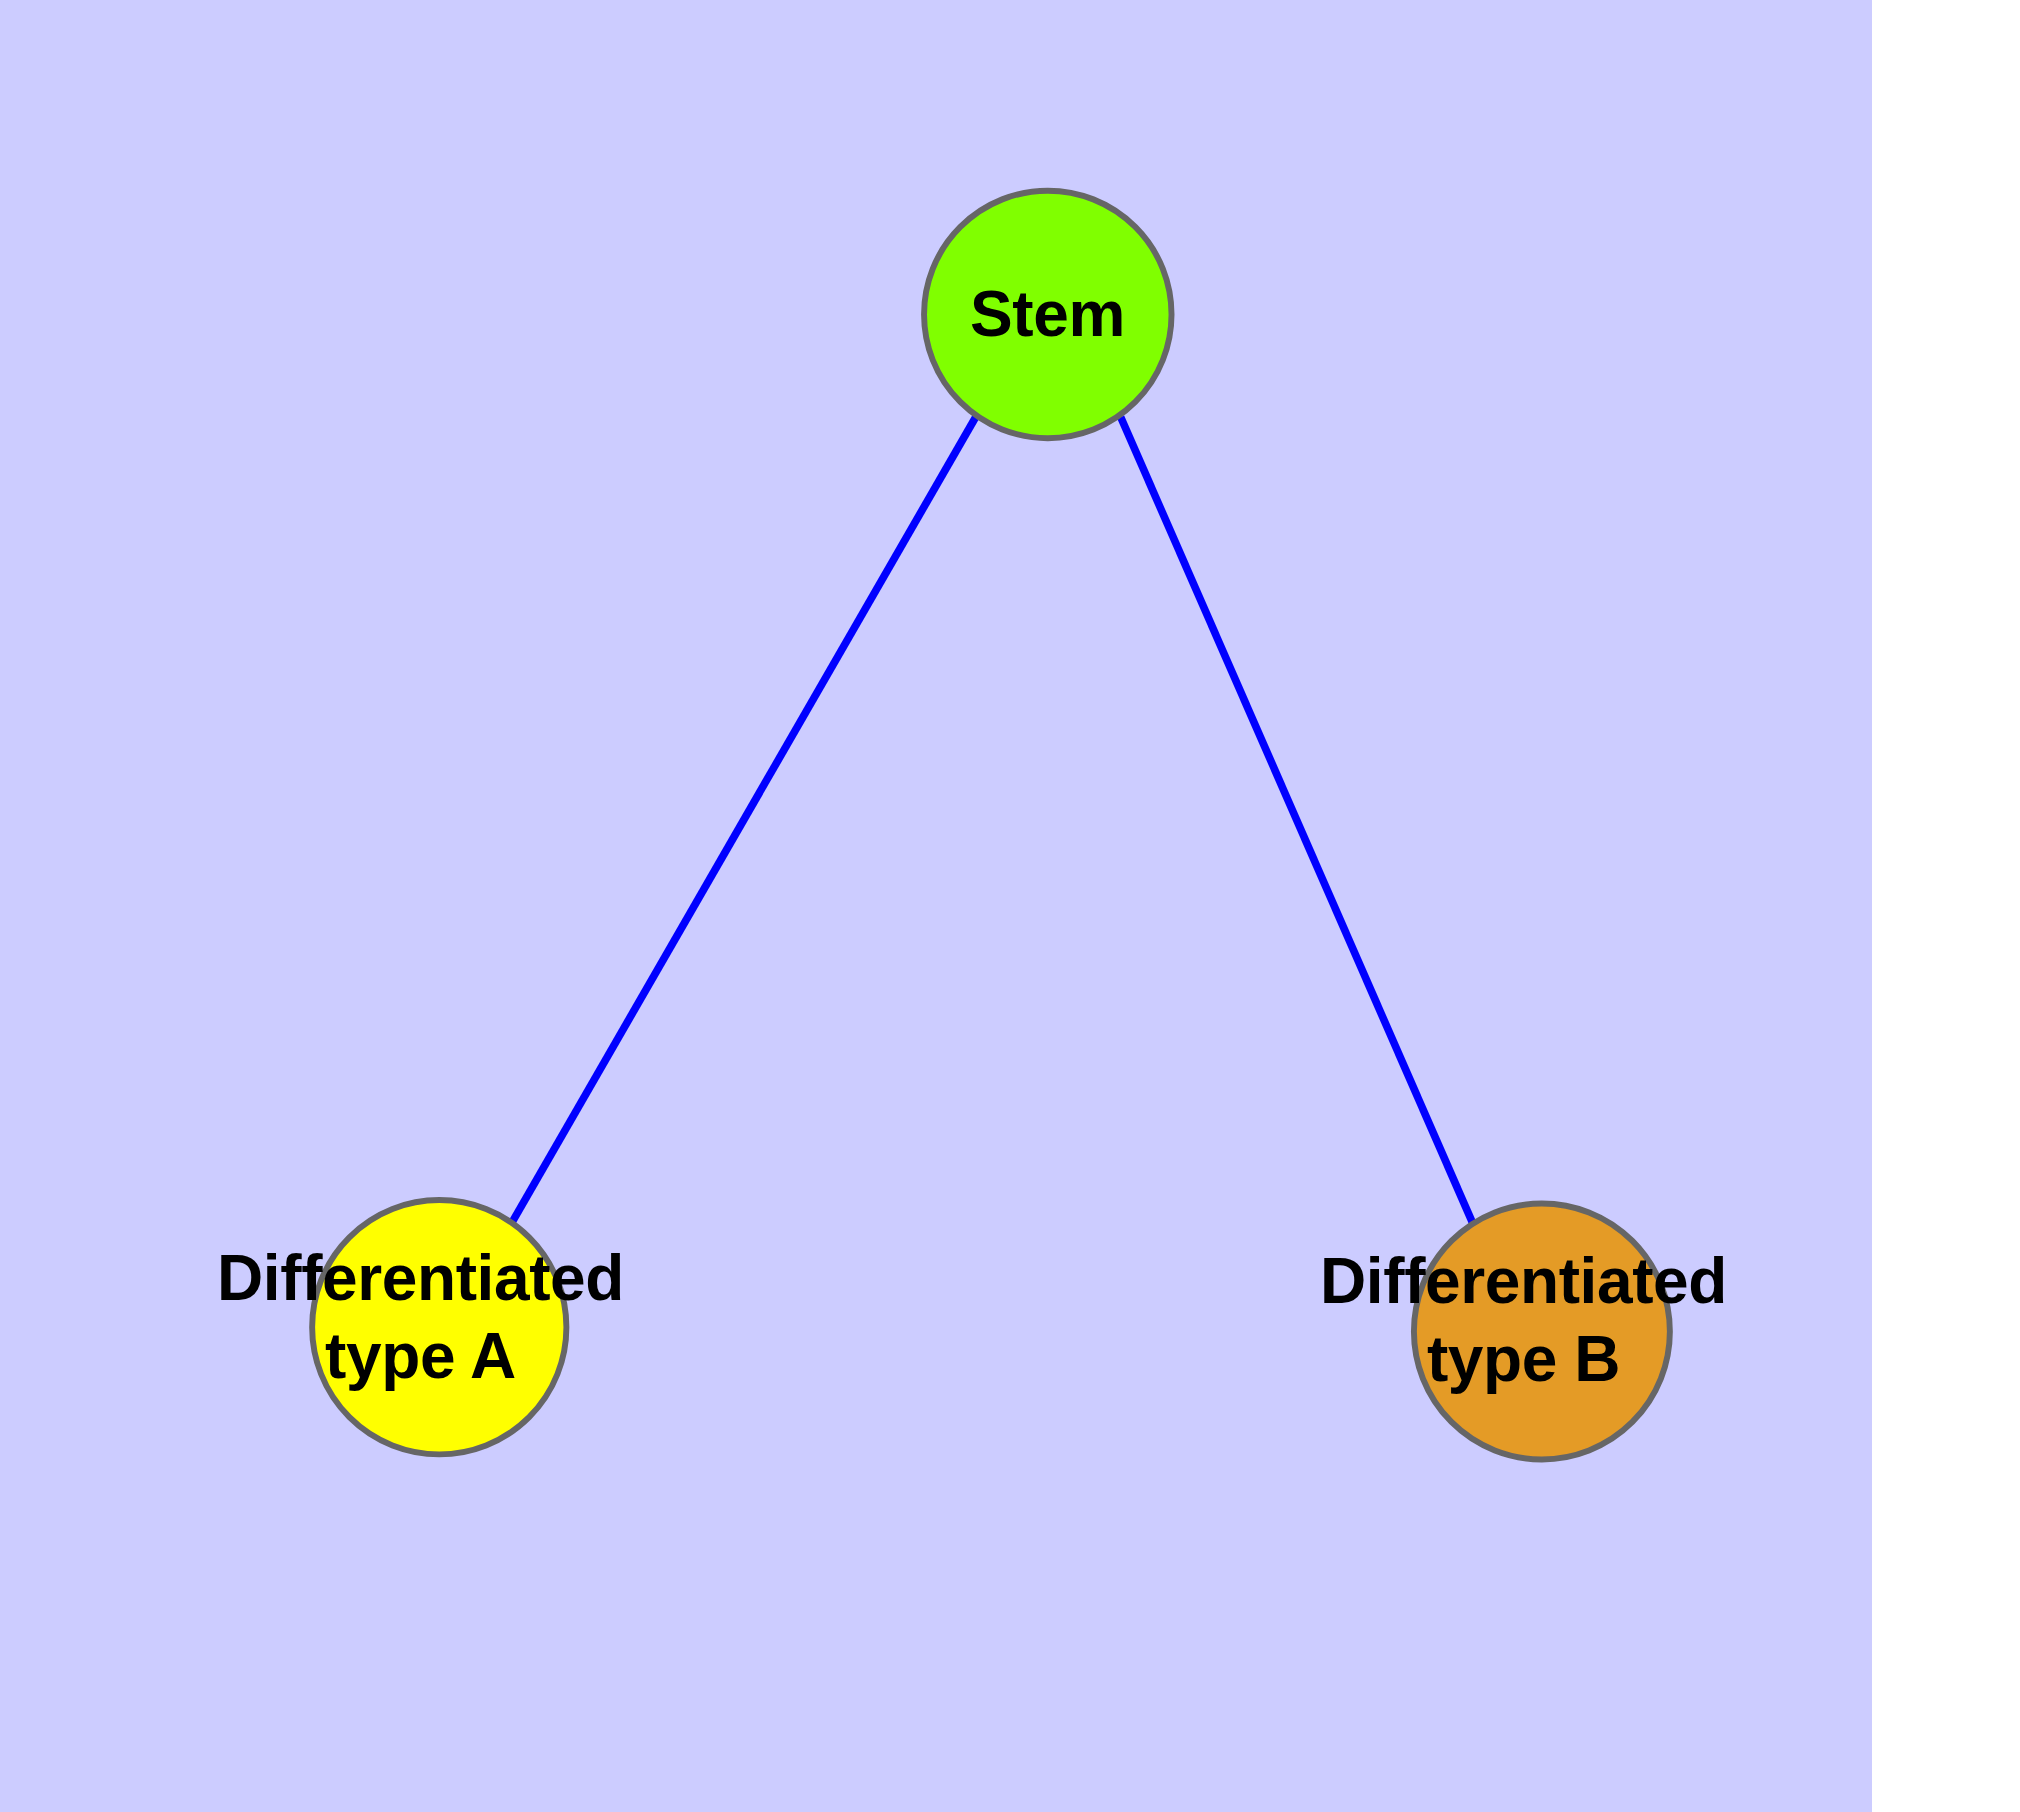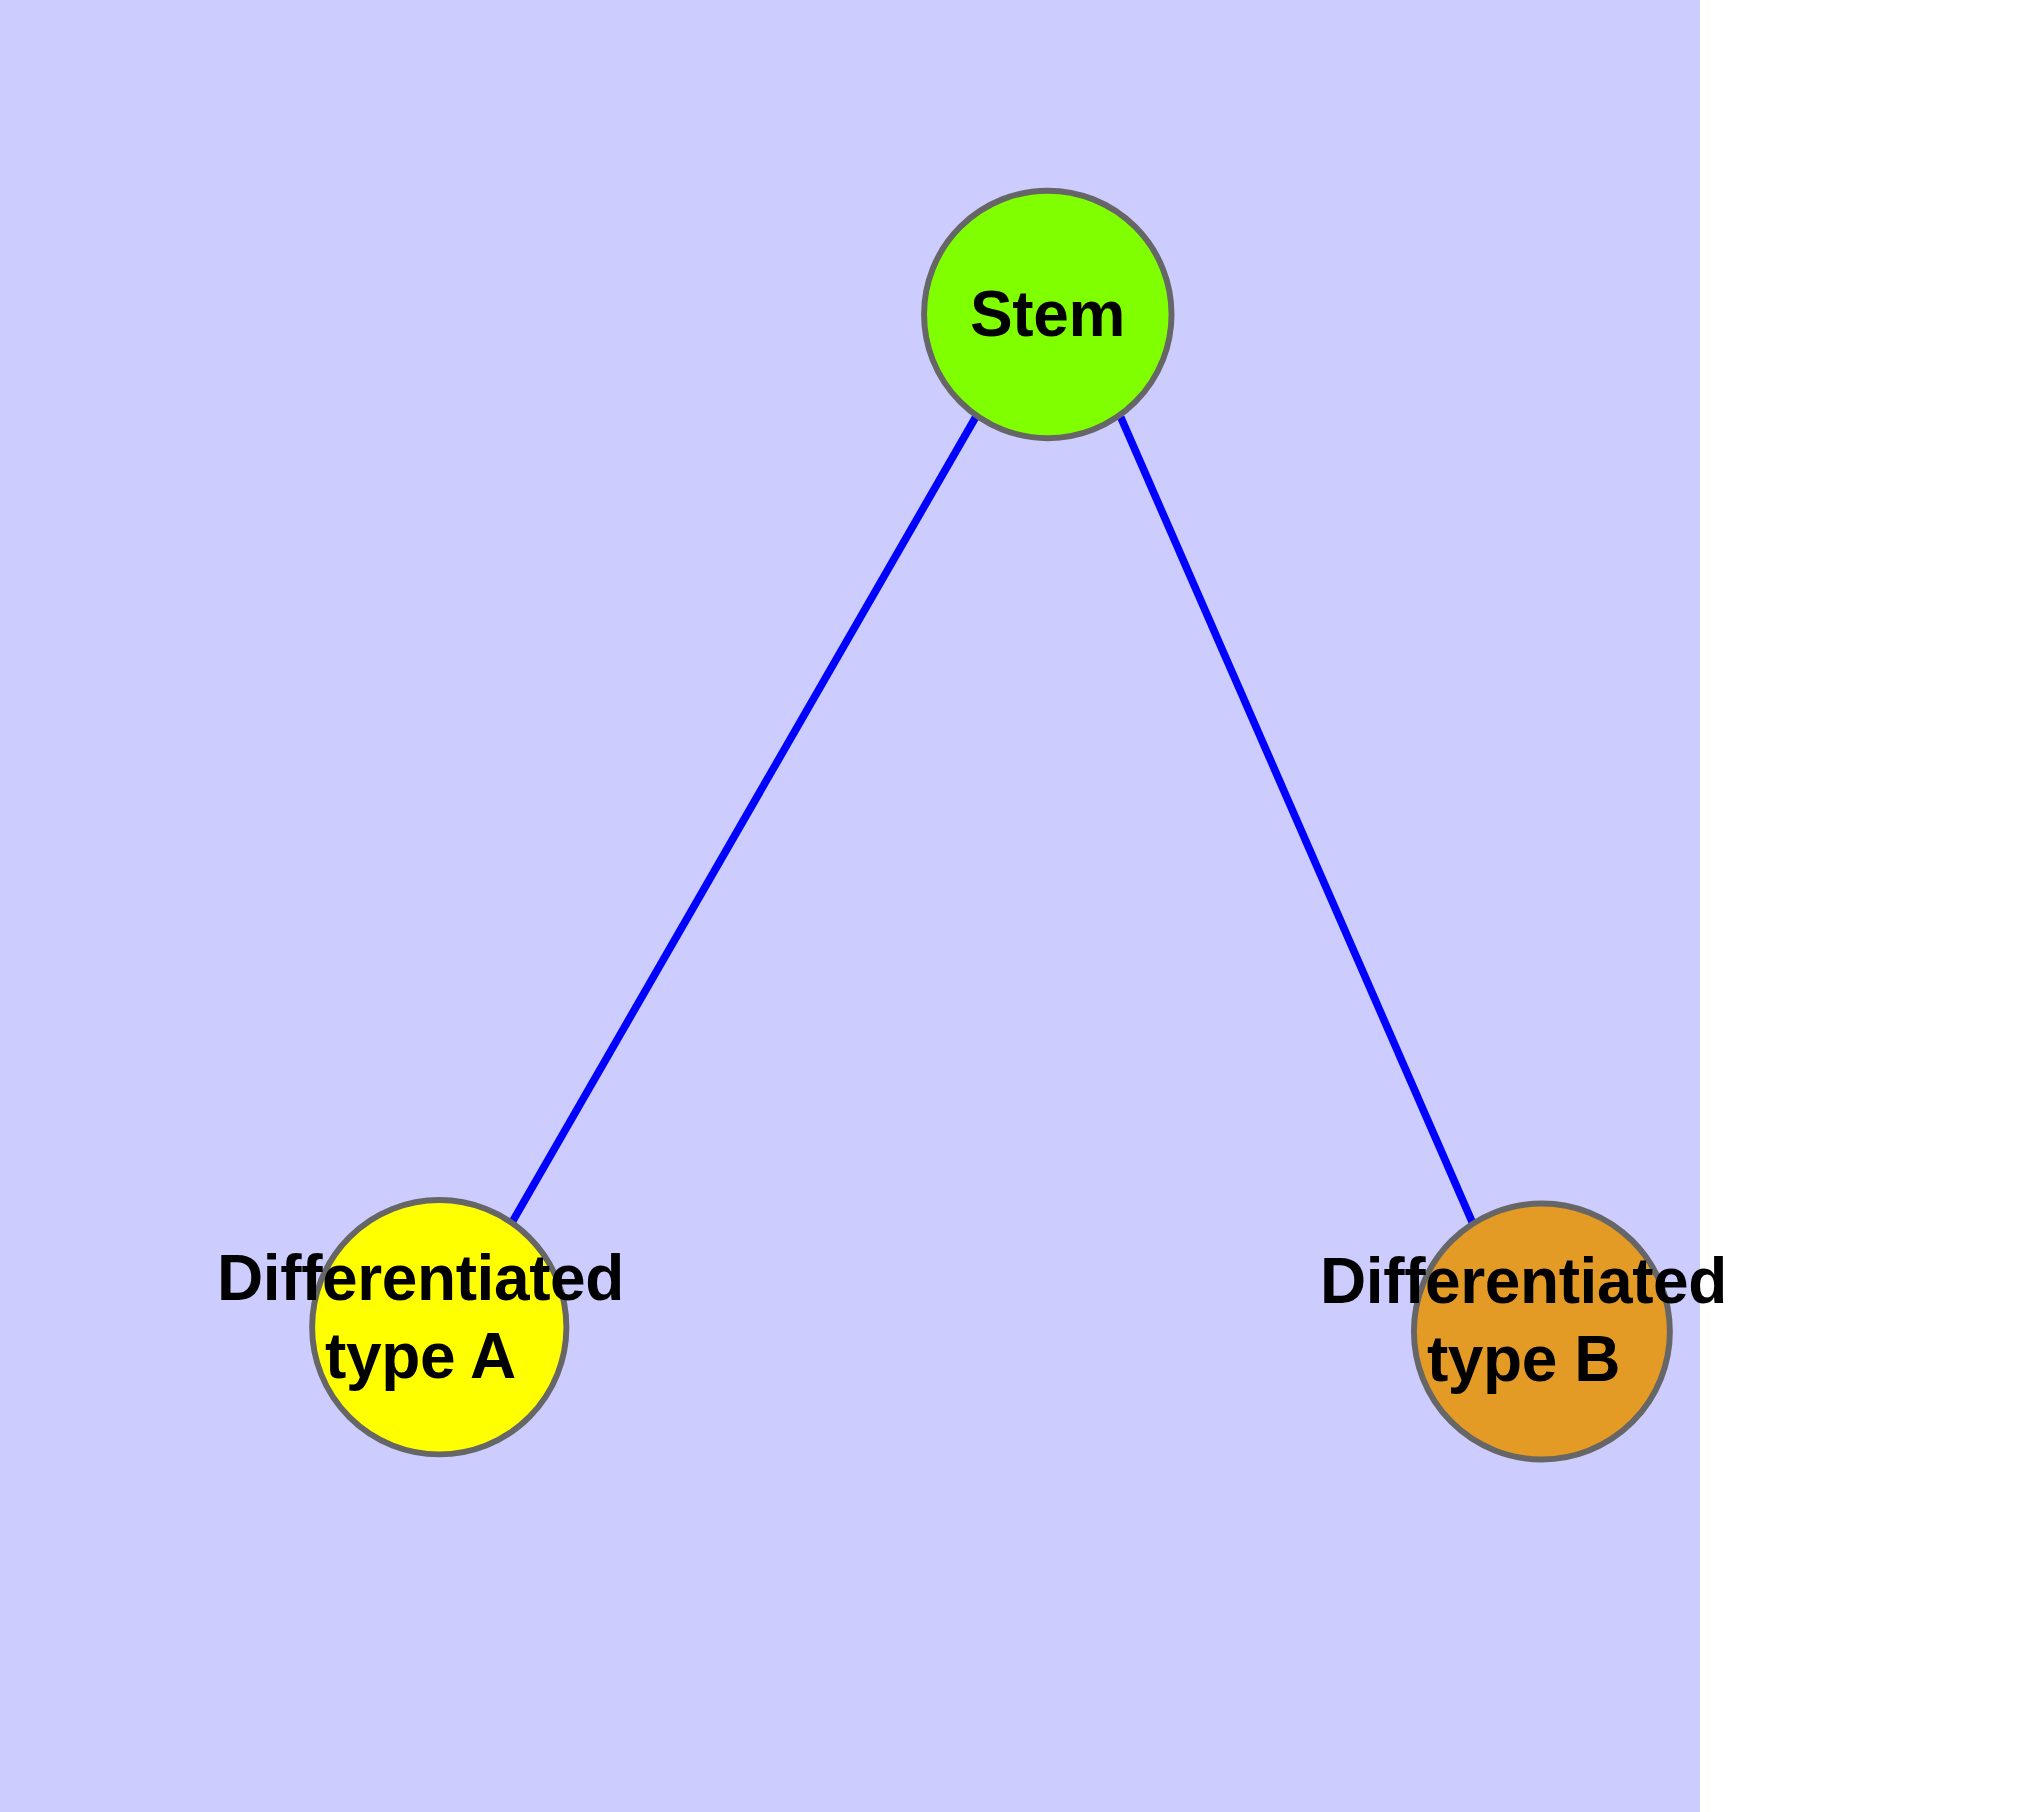--- a/index.html
+++ b/index.html
@@ -7,21 +7,21 @@
     padding: 0;
   }
   body {
     width: 2021px;
     height: 1812px;
     overflow: hidden;
     font-family: "Liberation Sans", sans-serif;
   }
   #canvas {
     position: relative;
-    width: 1700px;
+    width: 1872px;
     height: 1812px;
     background: #ccccff;
   }
   #graph-svg {
     position: absolute;
     top: 0;
     left: 0;
     width: 2021px;
     height: 1812px;
   }

